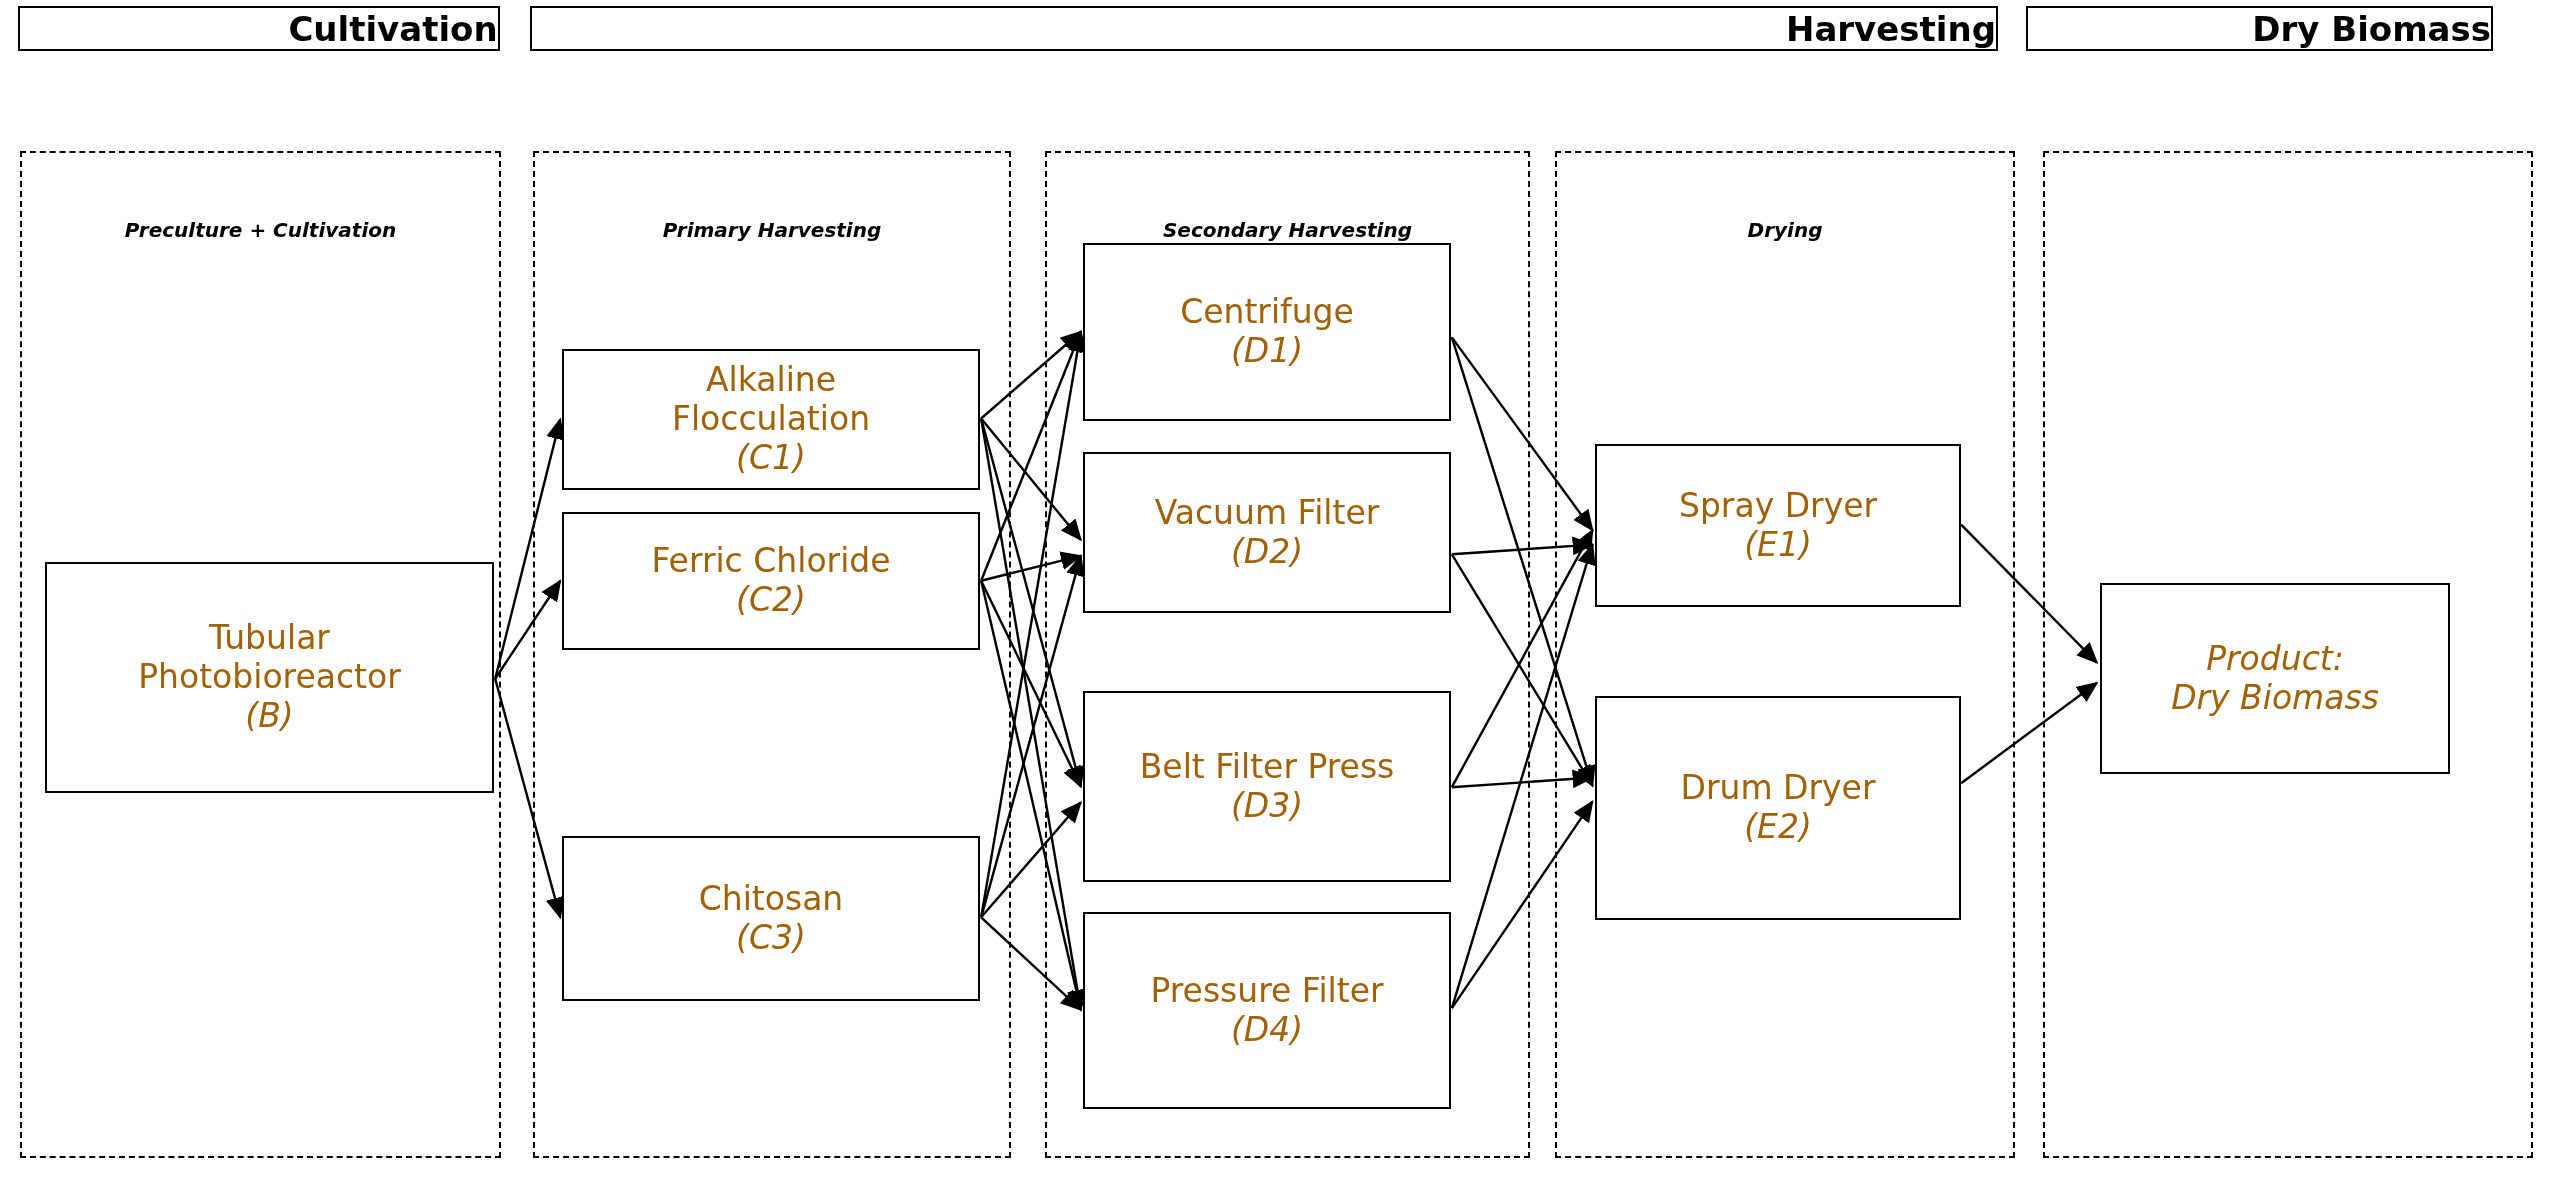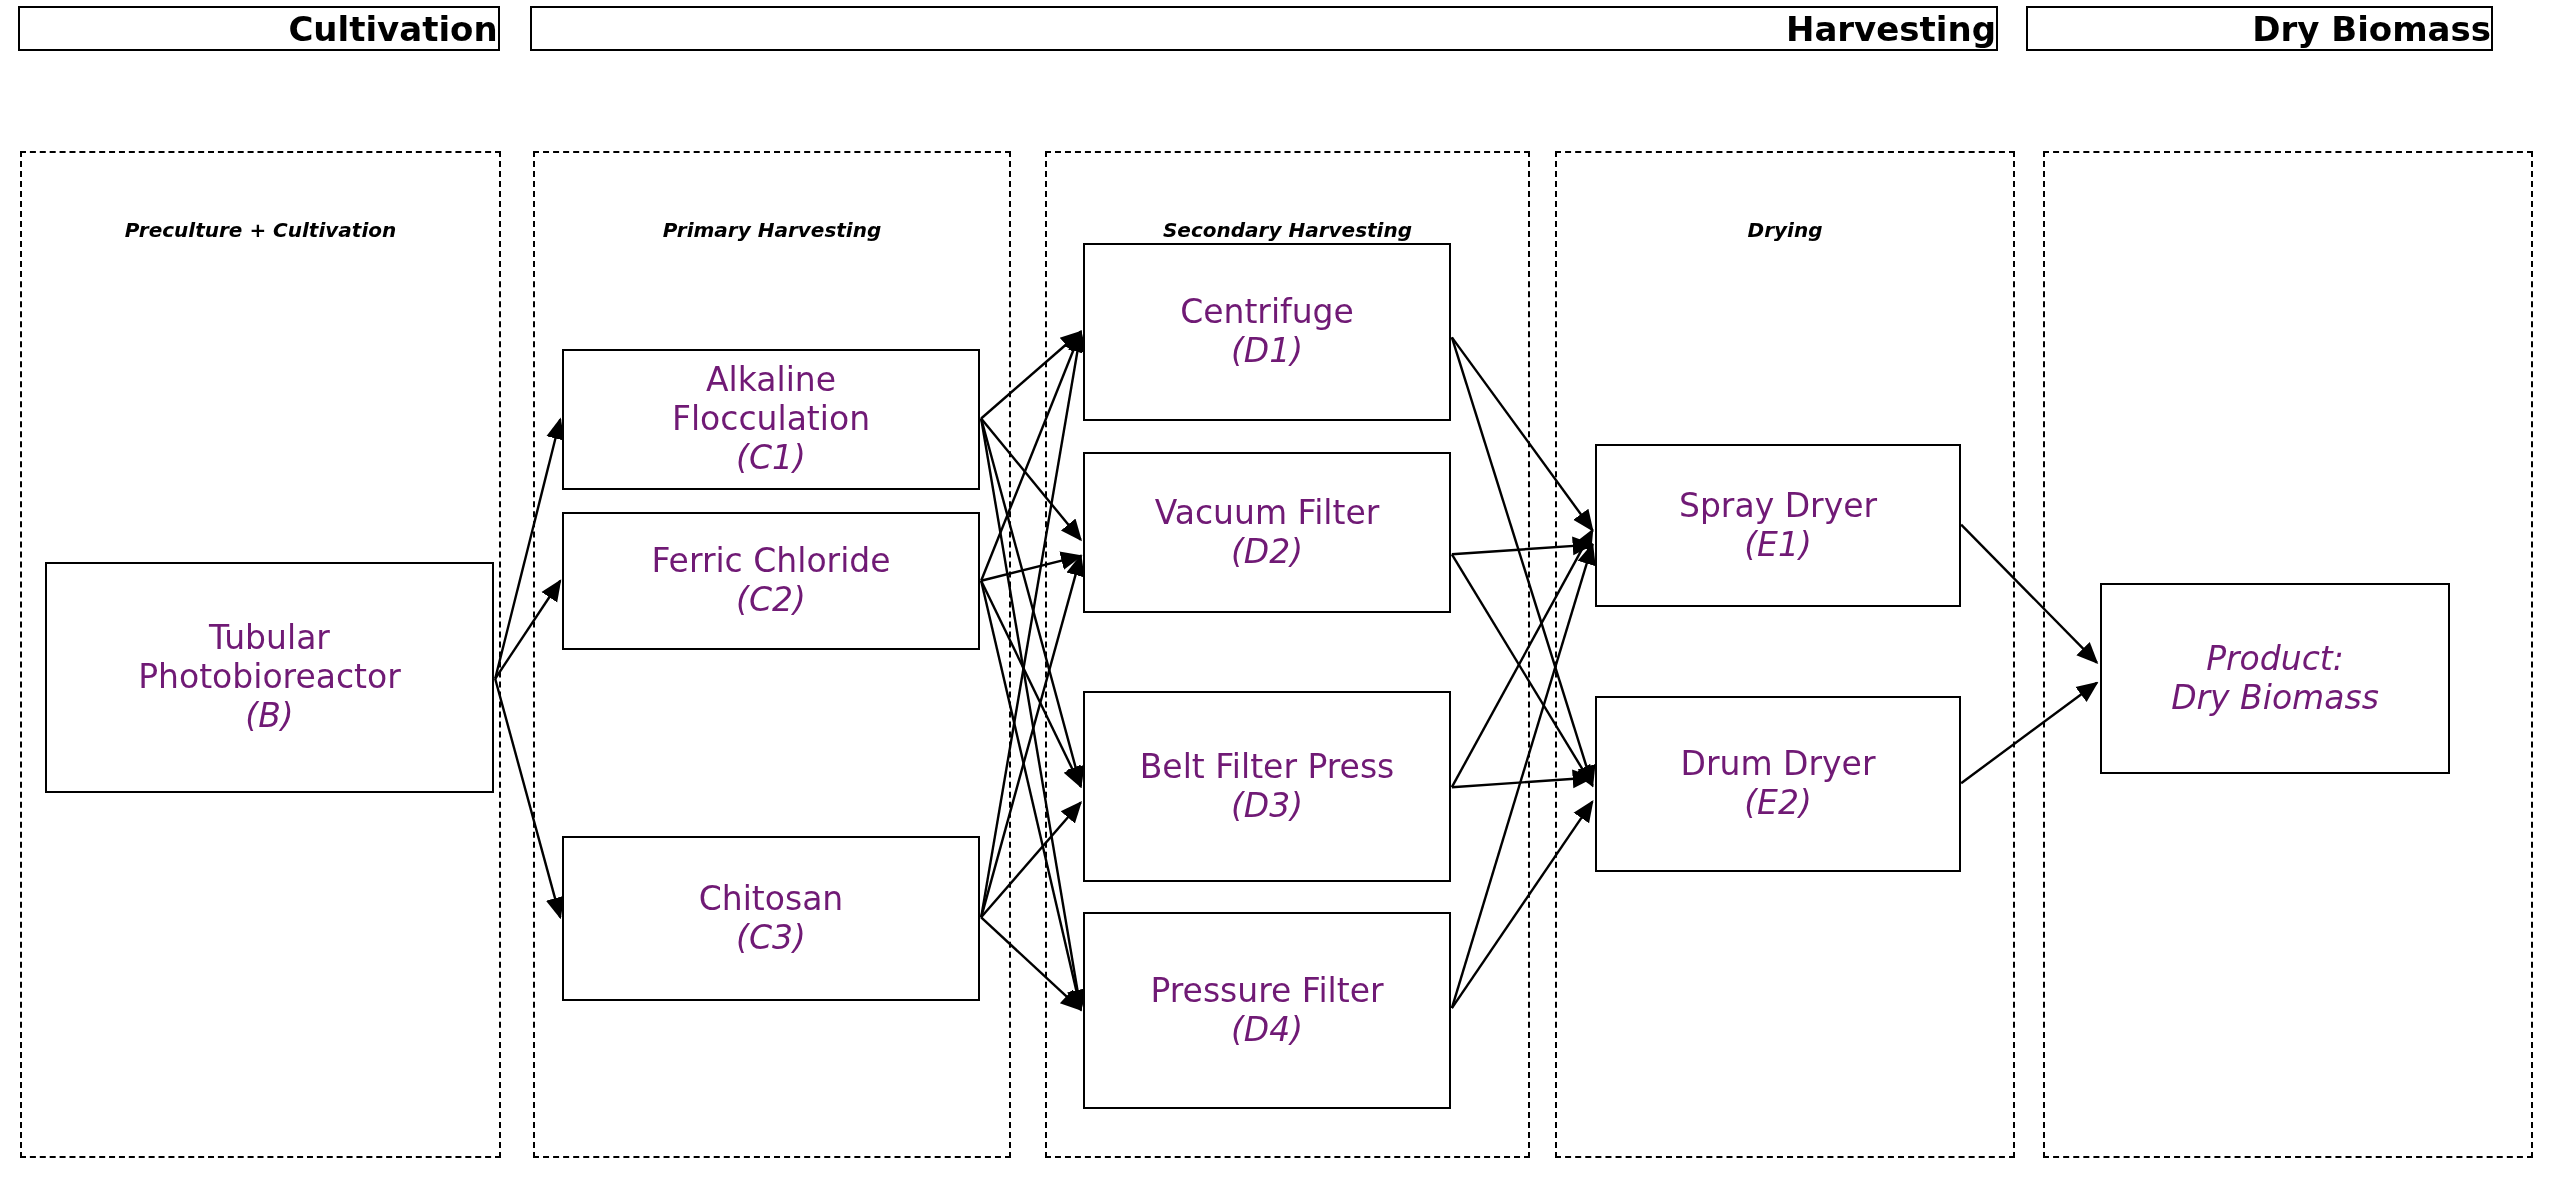--- a/index.html
+++ b/index.html
@@ -19,21 +19,21 @@
   }
   .group-label{
     position:absolute;left:0;right:0;top:17.7px;text-align:center;
     font-family:"DejaVu Sans",sans-serif;font-weight:bold;font-style:italic;
     font-size:20px;color:#000;margin-top:47px;
   }
 
   .node{
     position:absolute;border:2.4px solid #000;background:#fff;box-sizing:border-box;
     display:flex;flex-direction:column;align-items:center;justify-content:center;
-    font-family:"DejaVu Sans",sans-serif;font-size:33px;color:#701a75;line-height:1.18;
+    font-family:"DejaVu Sans",sans-serif;font-size:33px;color:#a16207;line-height:1.18;
     text-align:center;z-index:5;
   }
   .node .ln{display:block;white-space:nowrap;}
   .node .code{font-style:italic;}
   .node.product{font-style:italic;}
 
   svg.edges{position:absolute;left:0;top:0;width:2576px;height:1180px;z-index:2;pointer-events:none;}
 </style>
 </head>
 <body>
@@ -132,21 +132,21 @@
         <span class="ln code">(D3)</span>
       </div>
       <div class="node" style="left: 1083px; top: 912px; width: 368px; height: 197px;">
         <span class="ln">Pressure  Filter</span>
         <span class="ln code">(D4)</span>
       </div>
       <div class="node" style="left: 1595px; top: 444px; width: 366px; height: 163px;">
         <span class="ln">Spray Dryer</span>
         <span class="ln code">(E1)</span>
       </div>
-      <div class="node" style="left: 1595px; top: 696px; width: 366px; height: 176px;">
+      <div class="node" style="left: 1595px; top: 696px; width: 366px; height: 224px;">
         <span class="ln">Drum Dryer</span>
         <span class="ln code">(E2)</span>
       </div>
       <div class="node product" style="left: 2100px; top: 583px; width: 350px; height: 191px;">
         <span class="ln">Product:</span>
         <span class="ln">Dry Biomass</span>
       </div>
     </div>
 </div>
 

